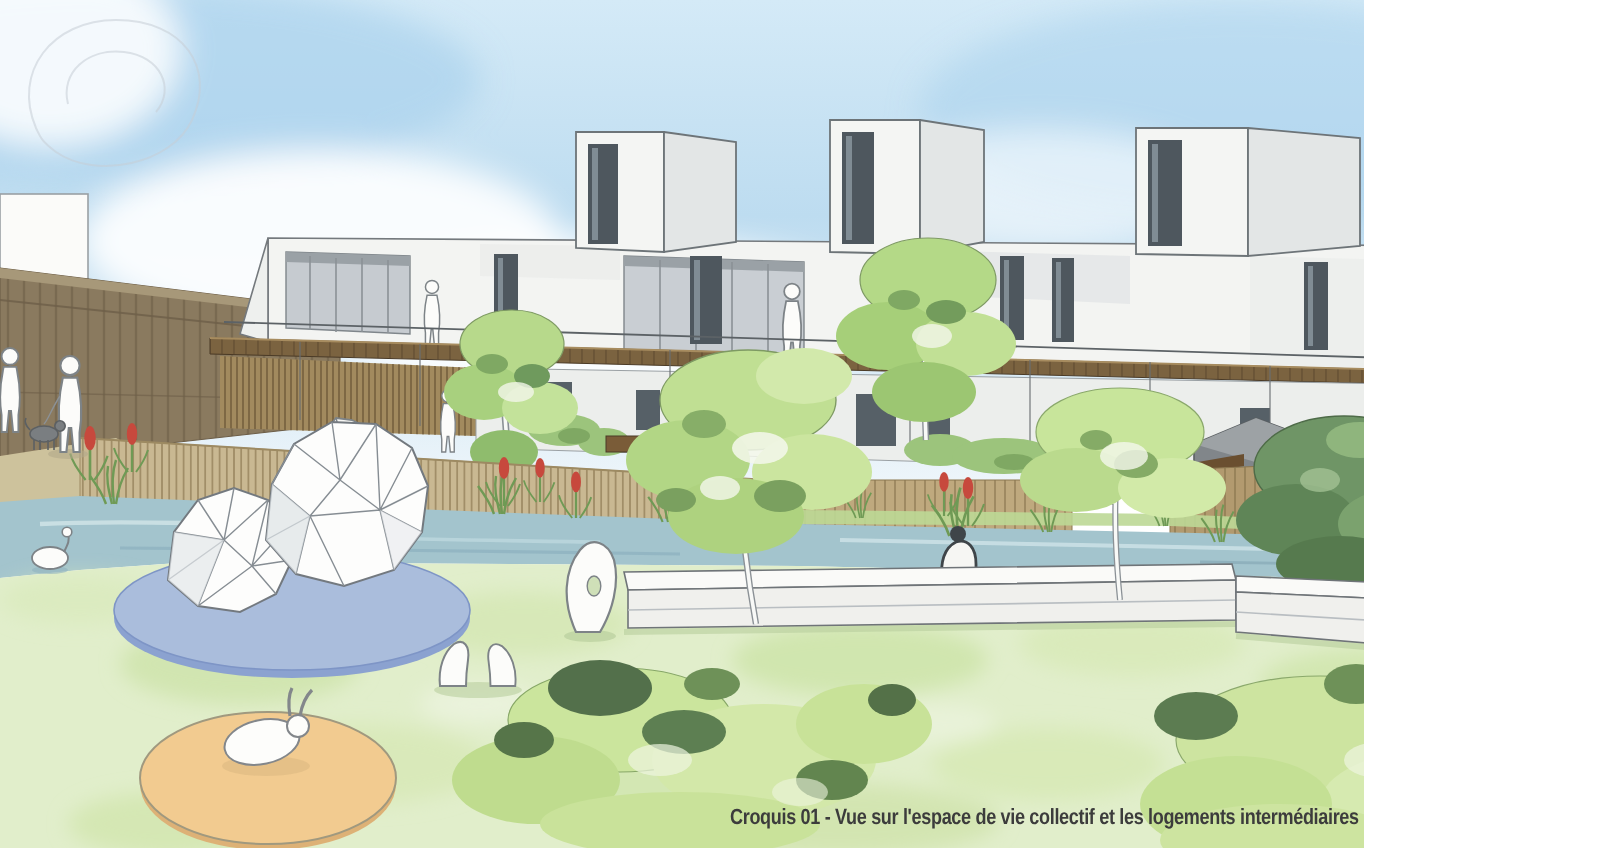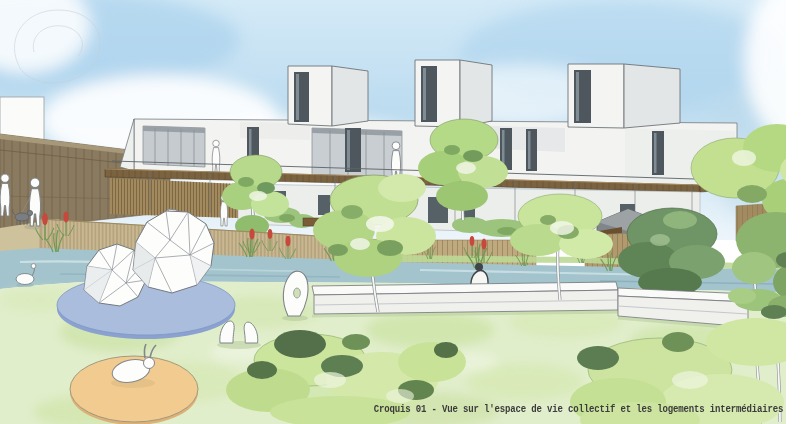--- a/index.html
+++ b/index.html
@@ -1,16 +1,16 @@
 <!DOCTYPE html>
 <html><head>
 <meta charset="utf-8">
 <style>
   html,body{margin:0;padding:0;background:#ffffff}
-  .stage{position:relative;width:786px;height:424px;overflow:hidden;font-family:Liberation Mono, monospace;background:#fff}
+  .stage{position:relative;width:682px;height:424px;overflow:hidden;font-family:Liberation Sans, sans-serif;background:#fff}
   .stage svg{position:absolute;left:0;top:0}
   .caption{position:absolute;top:403px;right:3px;font-size:11px;font-weight:bold;color:#3c3c3c;letter-spacing:-0.2px;white-space:nowrap;transform:scaleX(.82);transform-origin:100% 50%;}
 </style>
 </head>
 <body>
 
 <div class="stage">
 <svg width="806" height="424" viewBox="0 0 806 424">
   <defs>
     <linearGradient id="skyGrad" x1="0" y1="0" x2="0" y2="1">

